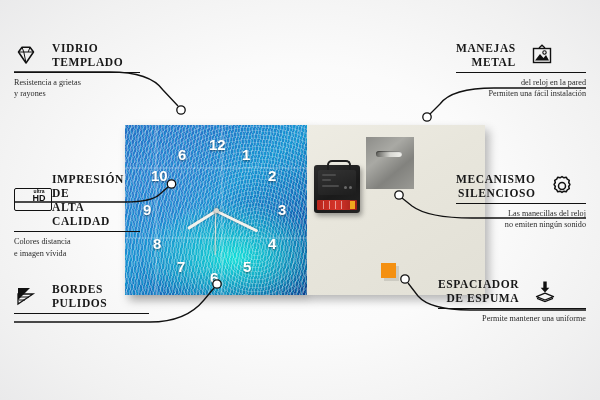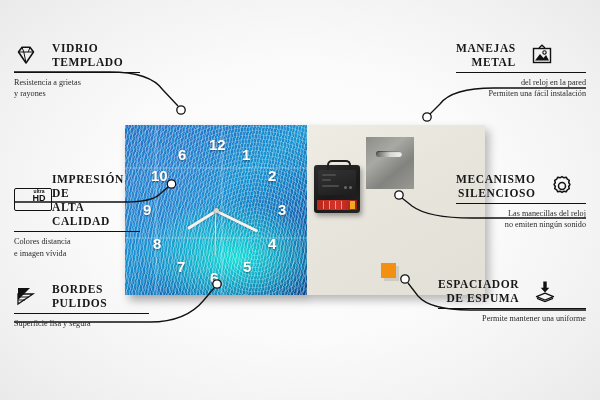--- a/index.html
+++ b/index.html
@@ -206,21 +206,20 @@
             <path d="M4 10 L19 10 L4 20 Z" fill="none" stroke="#111" stroke-width="1.3"></path>
             <path d="M5 13 L15 13 M5 16 L11 16" stroke="#111" stroke-width="1.2"></path>
           </svg>
       </span>
       <div>
         <div class="co-title">BORDES</div>
         <div class="co-title">PULIDOS</div>
       </div>
     </div>
     <div class="co-rule"></div>
-    <div class="co-sub">Superficie lisa y segura</div>
   </div>
 
   <div class="callout right" style="left:456px;top:41px;width:130px;">
     <div class="co-head">
       <div>
         <div class="co-title">MANEJAS</div>
         <div class="co-title">METAL</div>
       </div>
       <span class="ico">
         <svg viewBox="0 0 24 24">

